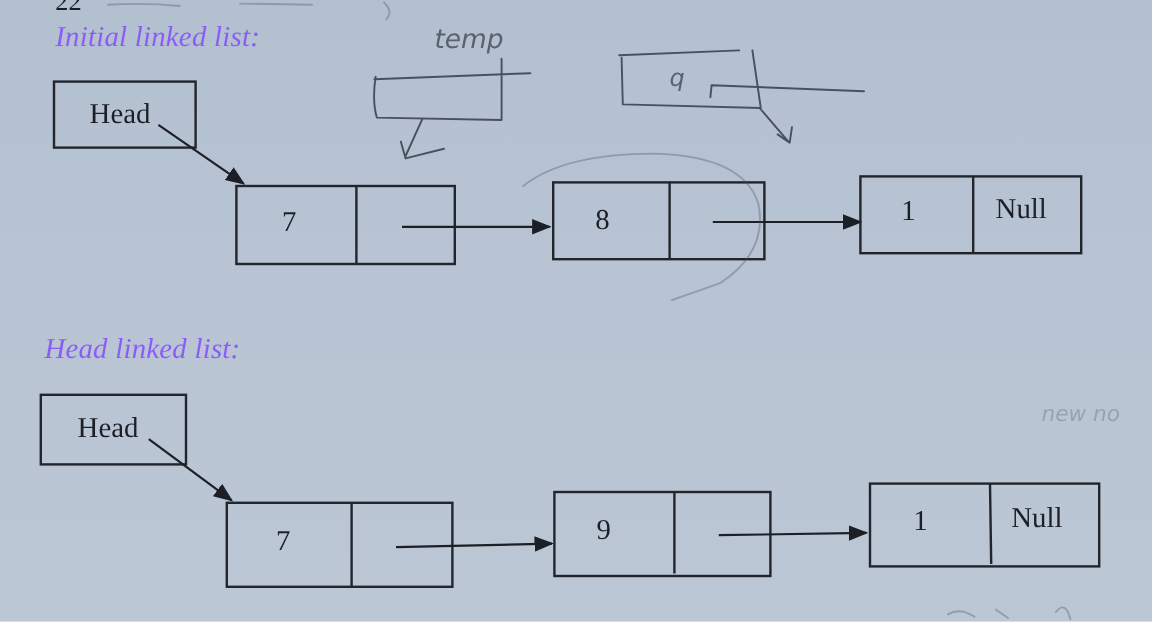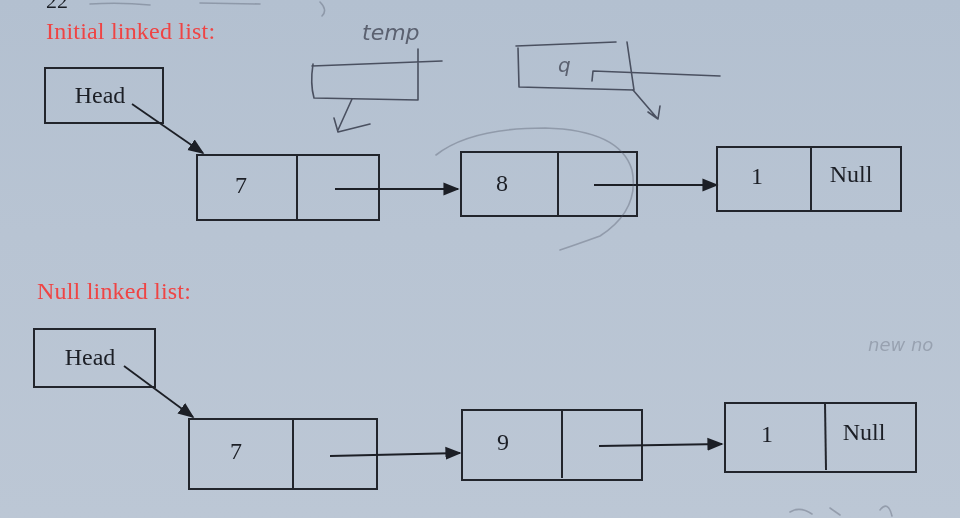--- a/index.html
+++ b/index.html
@@ -4,21 +4,21 @@
 <style>
   html, body { margin: 0; padding: 0; }
   body {
     width: 960px; height: 518px; overflow: hidden; position: relative;
     background: linear-gradient(180deg, #b3c0d0 0%, #b8c4d3 45%, #bcc7d5 100%);
     font-family: "Liberation Serif", "DejaVu Serif", serif;
     color: #1c1f26;
   }
   .heading {
     position: absolute; font-size: 24px; font-weight: normal;
-    letter-spacing: 0.2px; color: #ef4444;
+    letter-spacing: 0.2px; color: #8b5cf6; font-style: italic;
   }
   .top-fragment {
     position: absolute; left: 46px; top: -12px; font-size: 22px; color: #1a1d24;
   }
   svg.diagram { position: absolute; left: 0; top: 0; }
   .cell-text {
     font-family: "Liberation Serif", "DejaVu Serif", serif;
     font-size: 24px; fill: #1c1f26; text-anchor: middle; dominant-baseline: middle;
   }
   .hand {
@@ -28,21 +28,21 @@
     font-family: "DejaVu Sans", sans-serif; fill: #5b6170; font-size: 22px; font-style: italic;
   }
   .faint { opacity: 0.35; }
 </style>
 </head>
 <body>
 
 <div class="top-fragment">22</div>
 
 <div class="heading" style="left:46px; top:18px;">Initial linked list:</div>
-<div class="heading" style="left:37px; top:278px;">Null linked list:</div>
+<div class="heading" style="left:37px; top:278px;">Head linked list:</div>
 
 <svg class="diagram" width="960" height="518" viewBox="0 0 960 518">
   <defs>
     <marker id="arr" viewBox="0 0 10 10" refX="9" refY="5" markerWidth="9" markerHeight="9" orient="auto-start-reverse">
       <path d="M0,1 L10,5 L0,9 z" fill="#1c1f26"></path>
     </marker>
   </defs>
 
   <g>
     <rect x="45" y="68" width="118" height="55" fill="none" stroke="#22252c" stroke-width="2"></rect>

